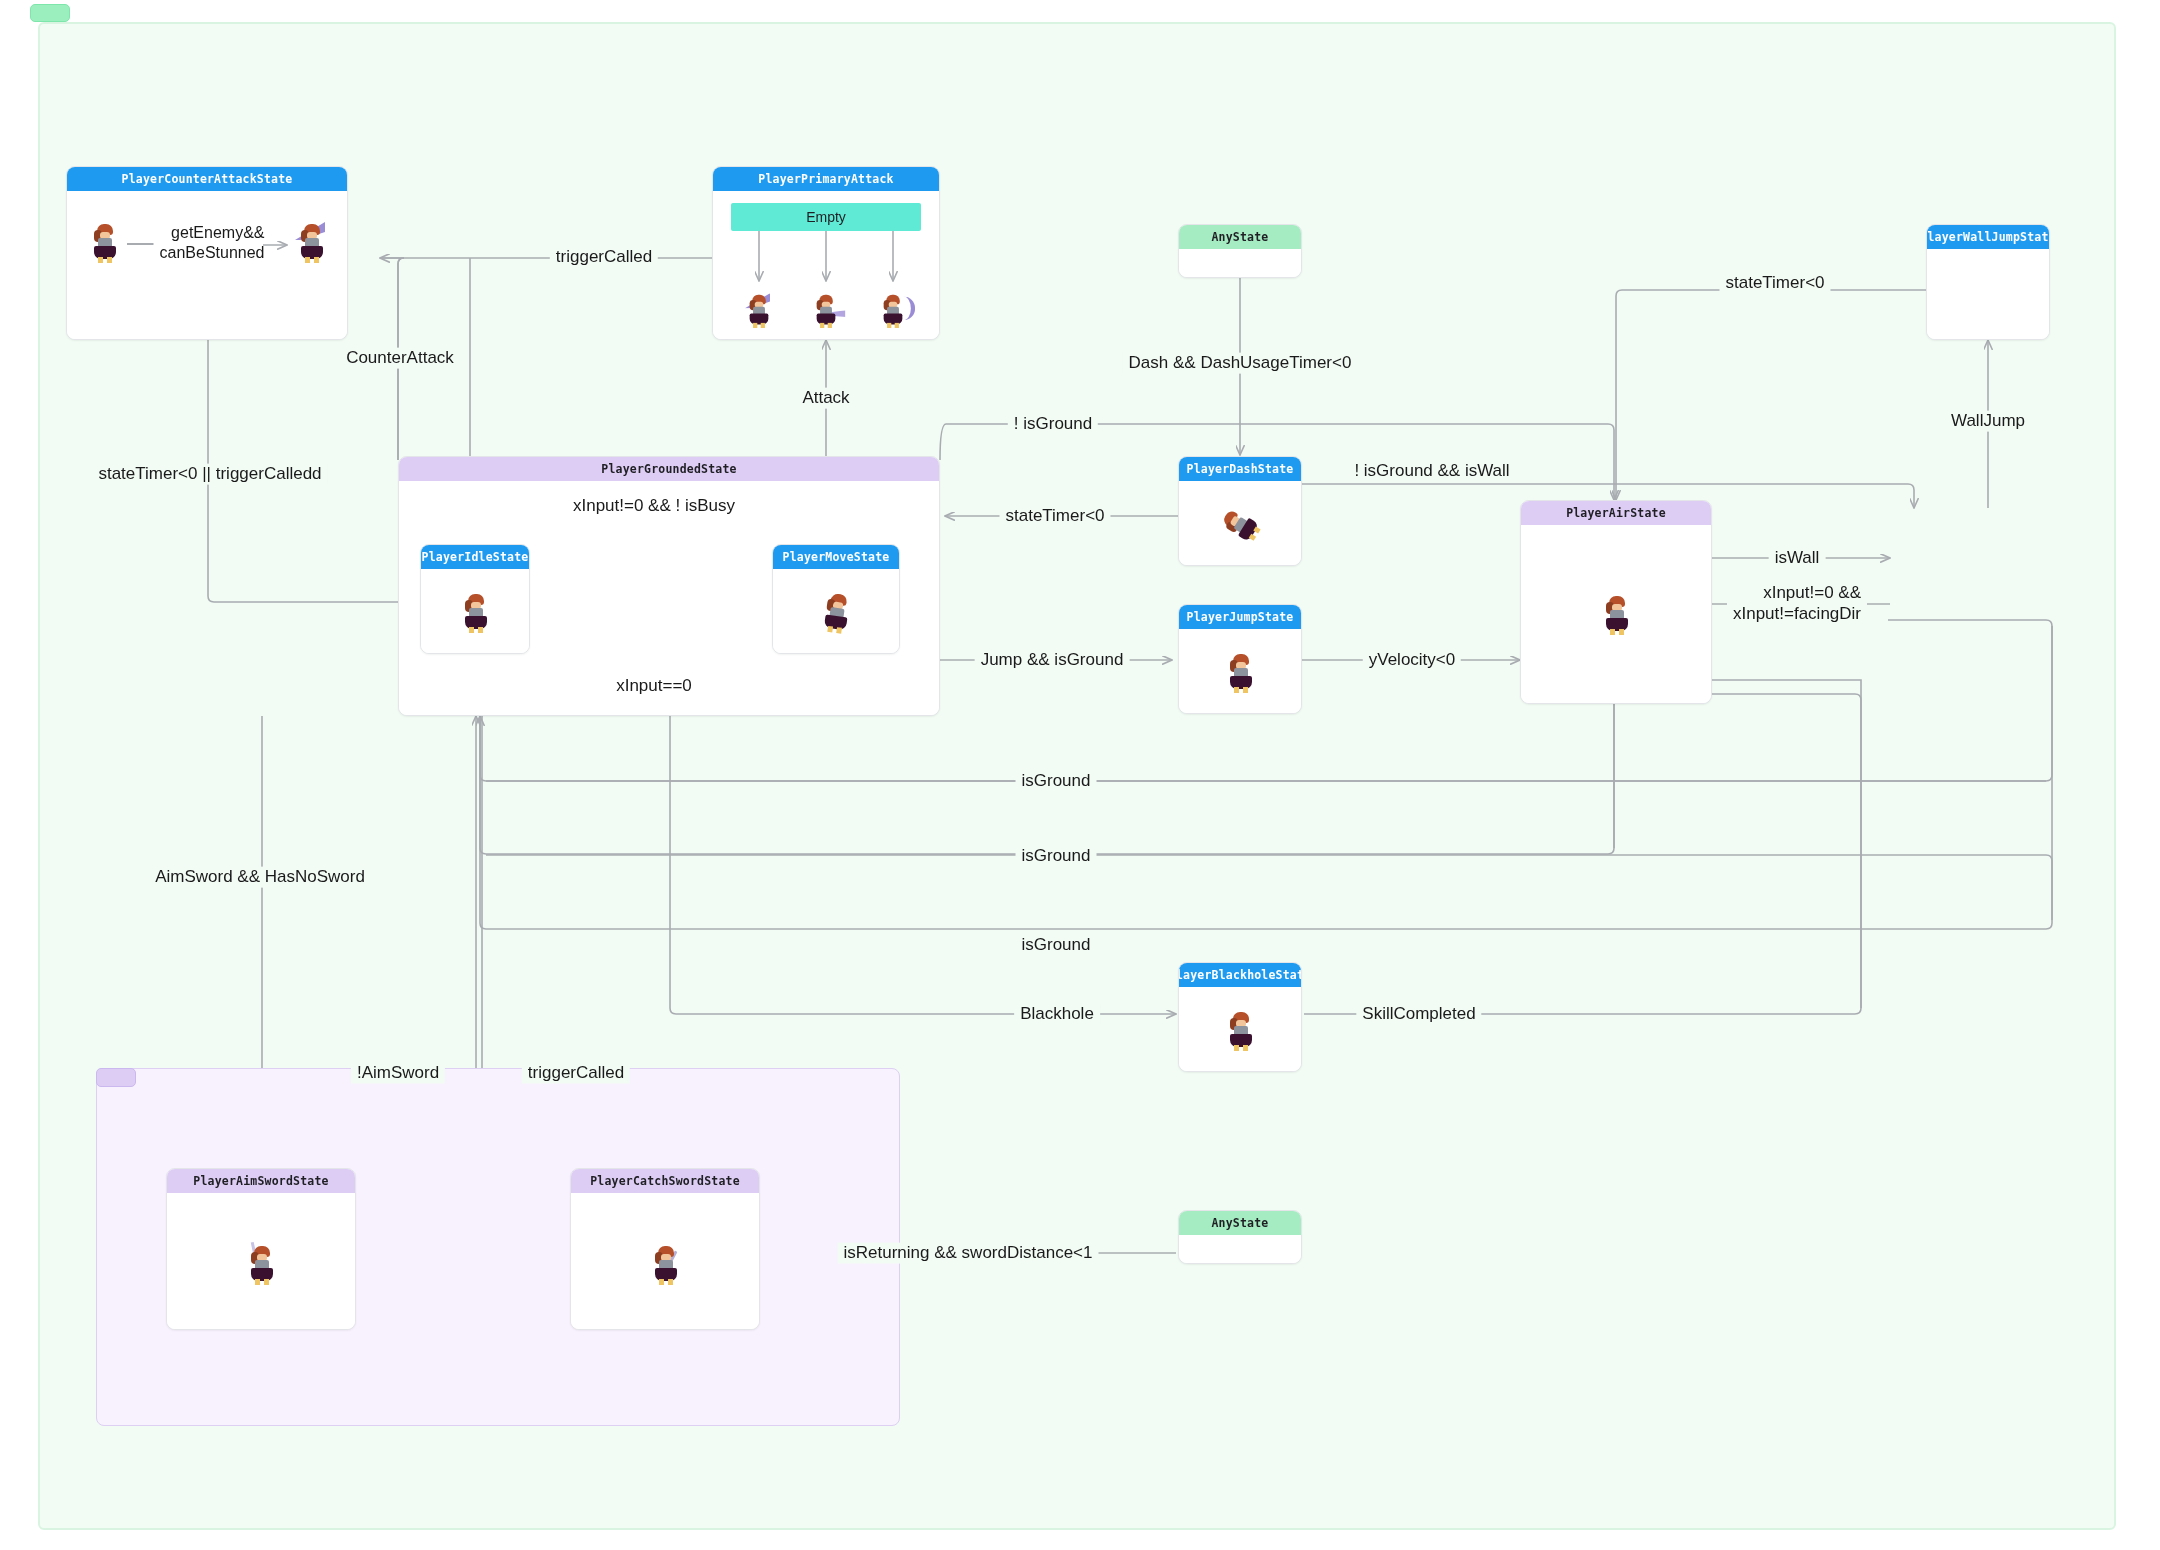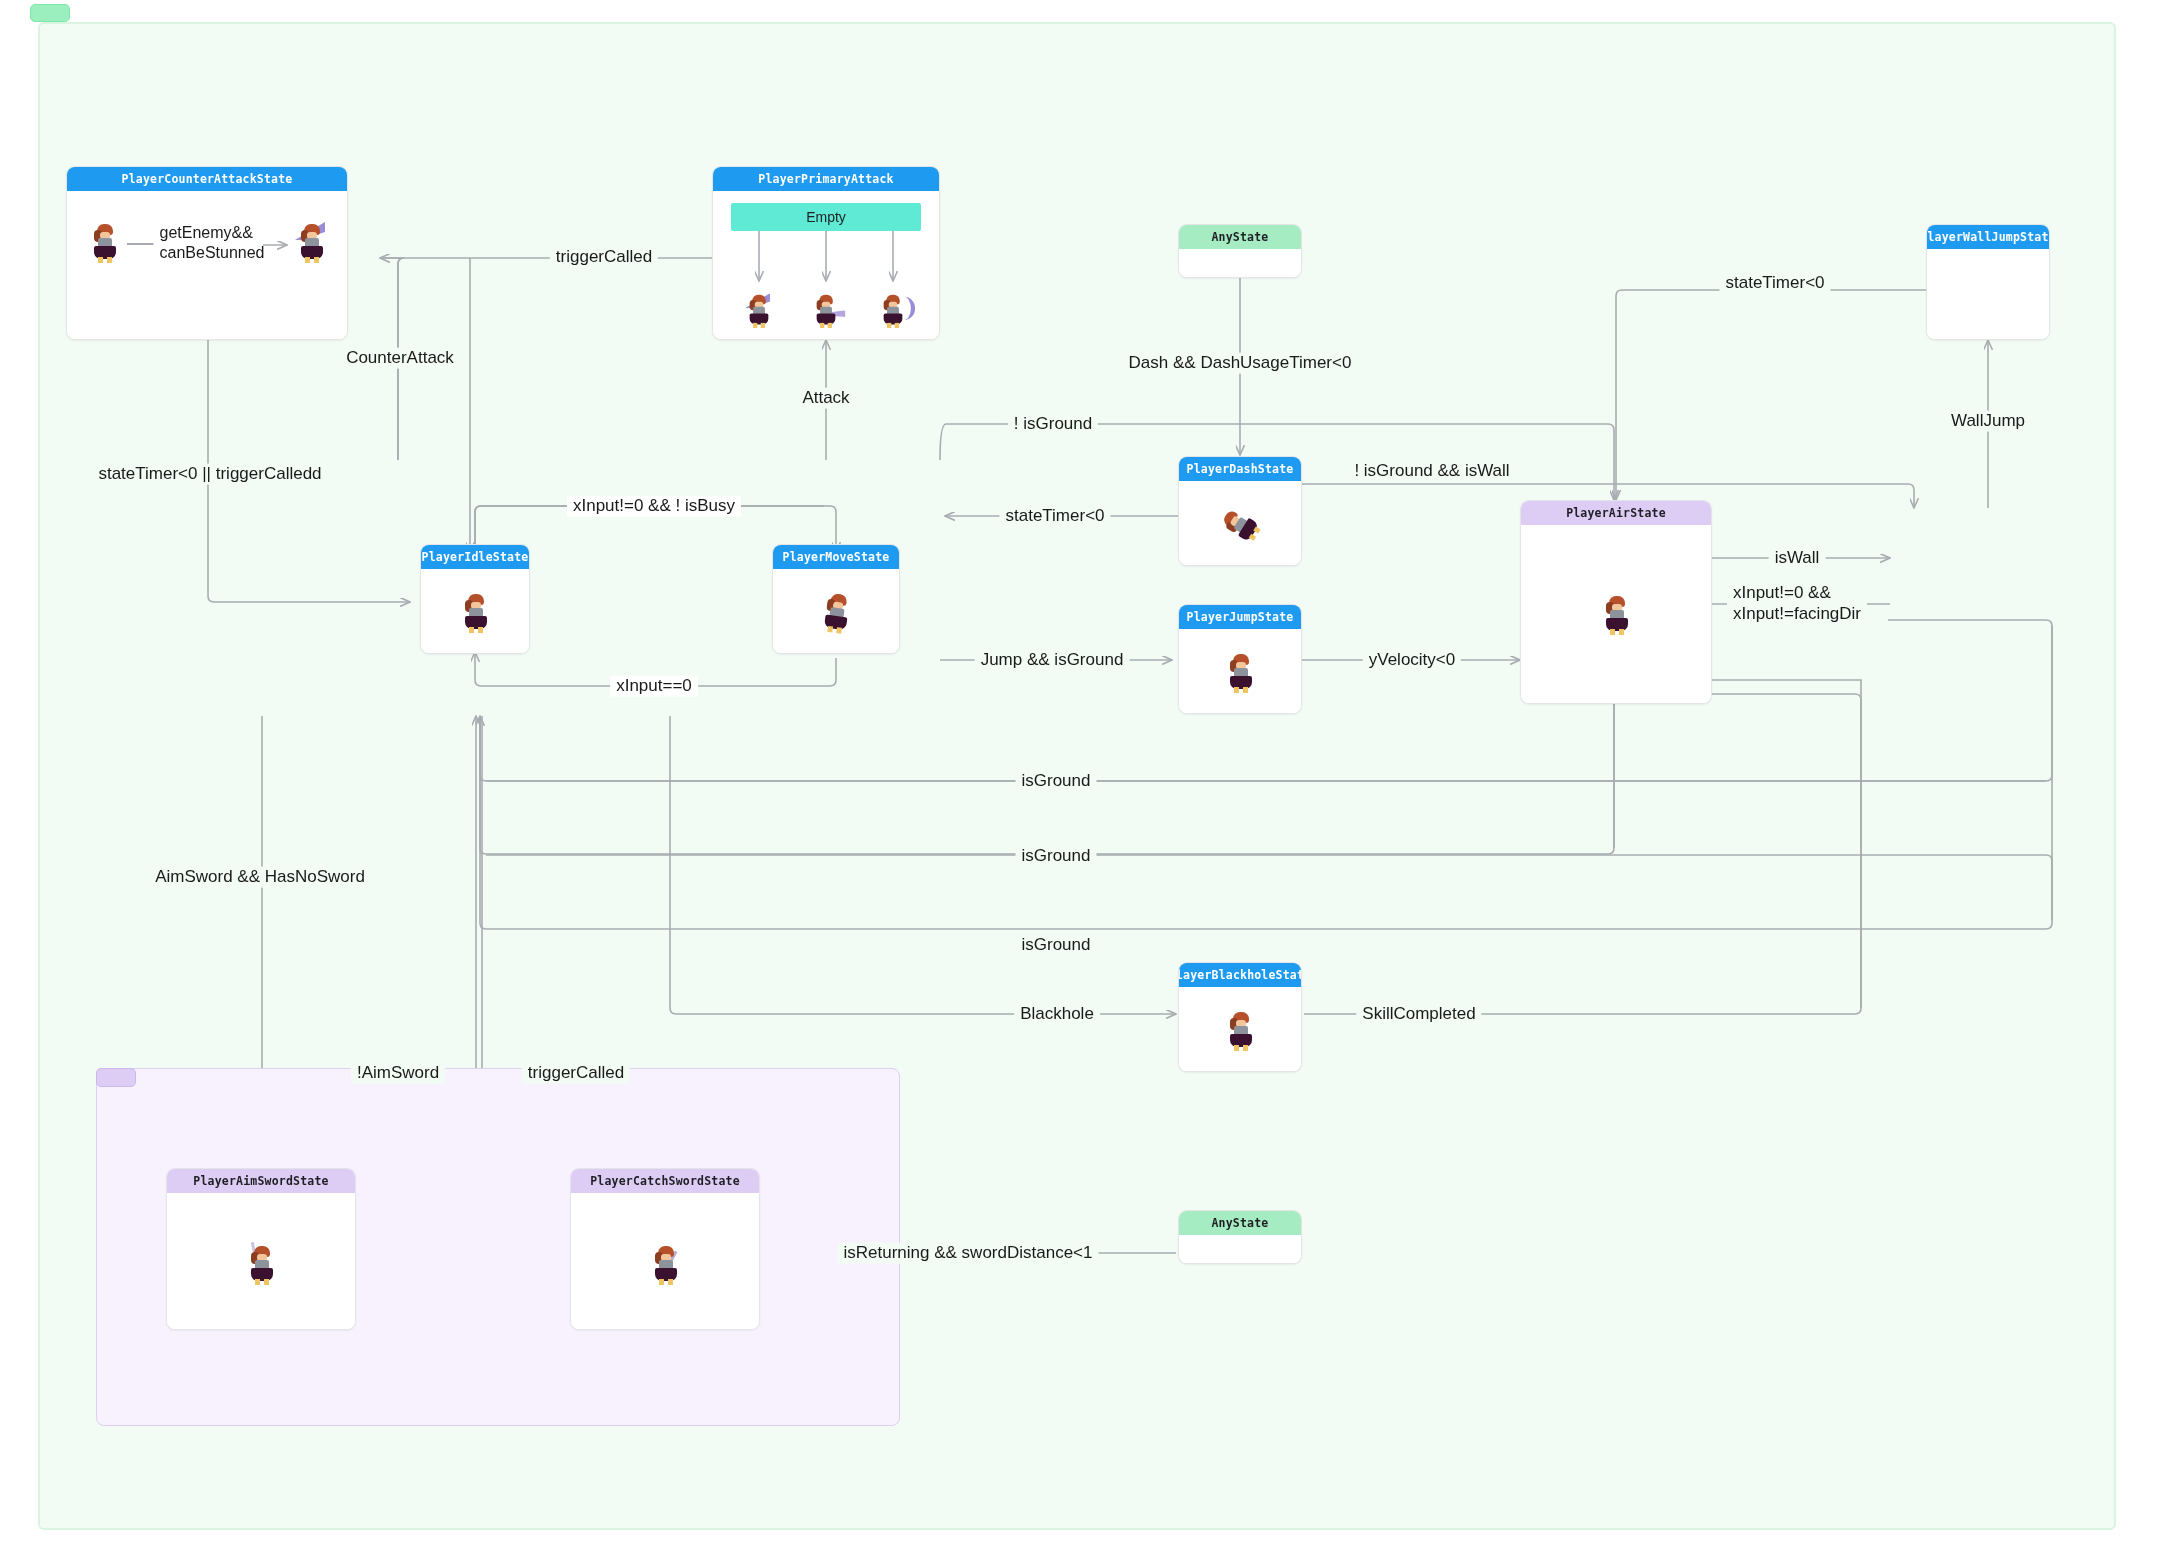--- a/index.html
+++ b/index.html
@@ -56,21 +56,21 @@
 
   
   svg.edges{position:absolute;left:0;top:0;width:2160px;height:1550px;
     pointer-events:none;}
   svg.edges path,svg.edges line{fill:none;stroke:#a8acb1;stroke-width:1.6;}
 
   
   .lbl{
     position:absolute;font-size:17px;color:#1a1a1a;white-space:nowrap;
     line-height:1.22;background:#f2fbf4;padding:0 6px;
-    transform:translate(-50%,-50%);text-align:left;
+    transform:translate(-50%,-50%);text-align:right;
   }
   .lbl.onwhite{background:#ffffff;}
   .lbl.two{white-space:pre-line;}
 
   
   .sprite{position:absolute;transform:translate(-50%,-50%);}
   .spr-in{position:relative;width:30px;height:38px;}
   .hair{position:absolute;left:7px;top:0;width:16px;height:11px;
         background:#b5502a;border-radius:7px 7px 3px 3px;}
   .hair2{position:absolute;left:4px;top:6px;width:8px;height:12px;
@@ -294,20 +294,24 @@
   <div class="node green" style="left:1178px;top:224px;width:124px;height:54px;">
     <div class="hdr">AnyState</div>
     <div class="body"></div>
   </div>
 
   <div class="node blue" style="left:1926px;top:224px;width:124px;height:116px;">
     <div class="hdr">PlayerWallJumpState</div>
     <div class="body"></div>
   </div>
 
+  <div class="node purple" style="left:398px;top:456px;width:542px;height:260px;">
+    <div class="hdr">PlayerGroundedState</div>
+    <div class="body"></div>
+  </div>
 
   <div class="node blue" style="left:420px;top:544px;width:110px;height:110px;">
     <div class="hdr">PlayerIdleState</div>
     <div class="body">
       <div class="sprite" style="left:55px;top:44px;">
         <div class="spr-in">
           <div class="hair"></div>
             <div class="hair2"></div>
             <div class="face"></div>
           <div class="torso"></div>

